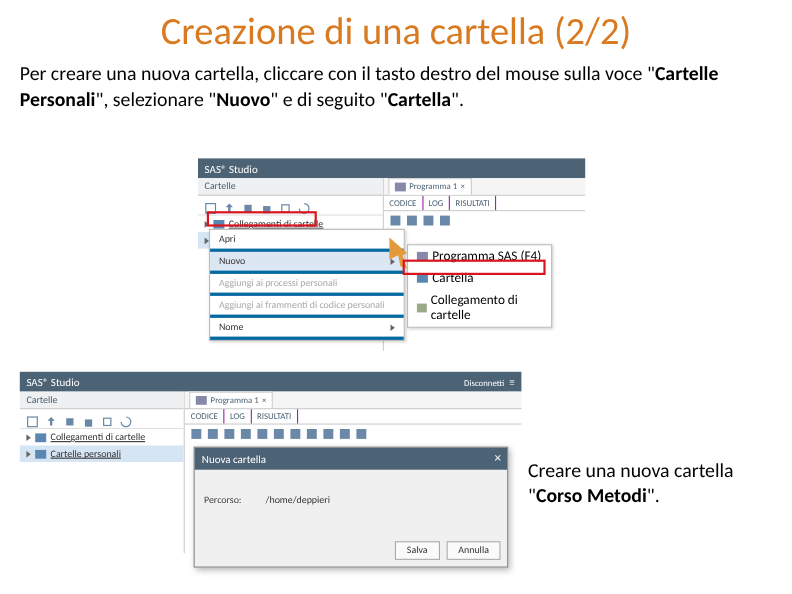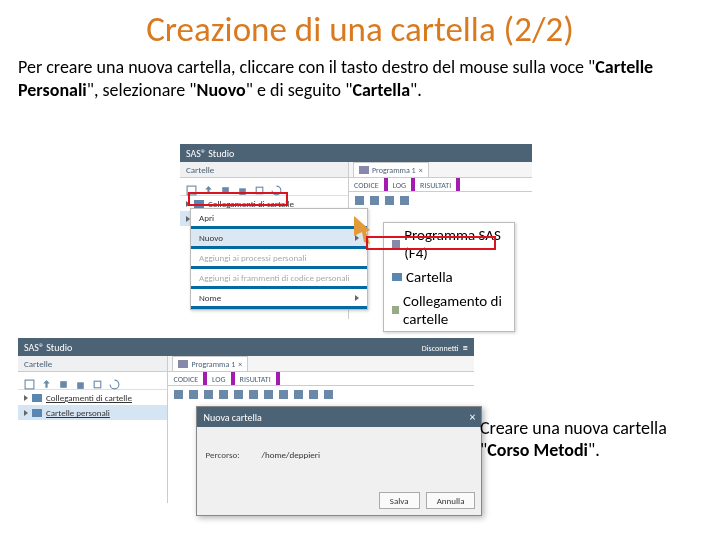--- a/index.html
+++ b/index.html
@@ -20,38 +20,38 @@
   .tb-icon { width: 11px; height: 11px; display: inline-block; }
   .tree { font-size: 9px; color: #333; }
   .tree .row { padding: 2px 6px; display: flex; align-items: center; gap: 4px; text-decoration: underline; }
   .tree .row.sel { background: #d6e5f3; }
   .chev { display: inline-block; width: 0; height: 0; border-left: 4px solid #666; border-top: 3px solid transparent; border-bottom: 3px solid transparent; }
   .fld-icon { width: 10px; height: 8px; background: #5a86b2; display: inline-block; }
   .rcol { flex: 1; }
   .tabrow { height: 16px; display: flex; align-items: flex-end; border-bottom: 1px solid #ccc; padding-left: 4px; background: #f5f5f5; font-size: 8px; }
   .tab { padding: 2px 5px; border: 1px solid #ccc; background: #fff; color: #4c6275; border-bottom: none; display: flex; align-items: center; gap: 3px; }
   .subtab { height: 14px; display: flex; font-size: 8px; color: #4c6275; border-bottom: 1px solid #ccc; }
-  .subtab span { padding: 2px 5px; border-right: 4px solid #a21caf; }
+  .subtab span { padding: 2px 5px; border-right: 1px solid #a21caf; }
   .ricons { height: 16px; display: flex; gap: 6px; align-items: center; padding: 0 6px; }
   .tiny { width: 9px; height: 9px; background: #6a89a8; display: inline-block; }
   .ctxmenu { position: absolute; left: 10px; top: 64px; width: 178px; background: #fff; border: 1px solid #bbb; font-size: 9px; box-shadow: 1px 1px 3px rgba(0,0,0,.2); }
   .ctxmenu .mi { padding: 3px 8px; color: #333; border-bottom: 3px solid #0369a1; display: flex; justify-content: space-between; align-items: center; }
   .ctxmenu .mi.hl { background: #dbe7f3; }
   .ctxmenu .mi.dis { color: #aaa; }
   .ar { width: 0; height: 0; border-left: 4px solid #666; border-top: 3px solid transparent; border-bottom: 3px solid transparent; }
-  .submenu { position: absolute; left: 203px; top: 78px; width: 132px; background: #fff; border: 1px solid #bbb; font-size: 15px; box-shadow: 1px 1px 3px rgba(0,0,0,.2); }
+  .submenu { position: absolute; left: 190px; top: 78px; width: 132px; background: #fff; border: 1px solid #bbb; font-size: 12px; box-shadow: 1px 1px 3px rgba(0,0,0,.2); }
   .submenu .mi { padding: 3px 8px; display: flex; align-items: center; gap: 4px; }
   .redbox1 { position: absolute; border: 2px solid #d9141e; left: 8px; top: 48px; width: 100px; height: 14px; }
   .redbox2 { position: absolute; border: 2px solid #d9141e; left: 186px; top: 92px; width: 130px; height: 14px; }
   .orangearrow { position: absolute; left: 172px; top: 70px; width: 20px; height: 32px; }
   .orangearrow svg { width: 100%; height: 100%; }
   
   .s2 .lcol { width: 33%; }
   .s2 .rcol { width: 67%; position: relative; }
-  .dialog { position: absolute; left: 8px; top: 50px; width: 286px; background: #f0f0f0; border: 1px solid #888; box-shadow: 2px 2px 6px rgba(0,0,0,.3); font-size: 10px; margin-left: 20px; }
+  .dialog { position: absolute; left: 8px; top: 50px; width: 286px; background: #f0f0f0; border: 1px solid #888; box-shadow: 2px 2px 6px rgba(0,0,0,.3); font-size: 10px; }
   .dialog .dtitle { background: #4c6275; color: #fff; height: 20px; display: flex; align-items: center; justify-content: space-between; padding: 0 6px; }
   .dialog .dbody { padding: 22px 8px; }
   .drow { display: flex; align-items: center; gap: 6px; margin-bottom: 4px; }
   .drow .lbl { width: 50px; color: #444; font-size: 9px; }
   .drow .val { flex: 1; font-size: 9px; color: #333; }
   .inputbox { border: 1px solid #bbb; background: #fff; height: 16px; display: flex; align-items: center; padding: 0 4px; position: relative; }
   .inputbox .selected { background: #2f6fb5; color: #fff; padding: 0 2px; font-size: 9px; }
   .redbox3 { position: absolute; border: 2px solid #d9141e; left: -2px; top: -2px; right: 140px; bottom: -2px; }
   .dbtns { display: flex; justify-content: flex-end; gap: 6px; padding: 6px; }
   .dbtn { border: 1px solid #aaa; background: #fafafa; padding: 2px 10px; font-size: 9px; color: #333; }

